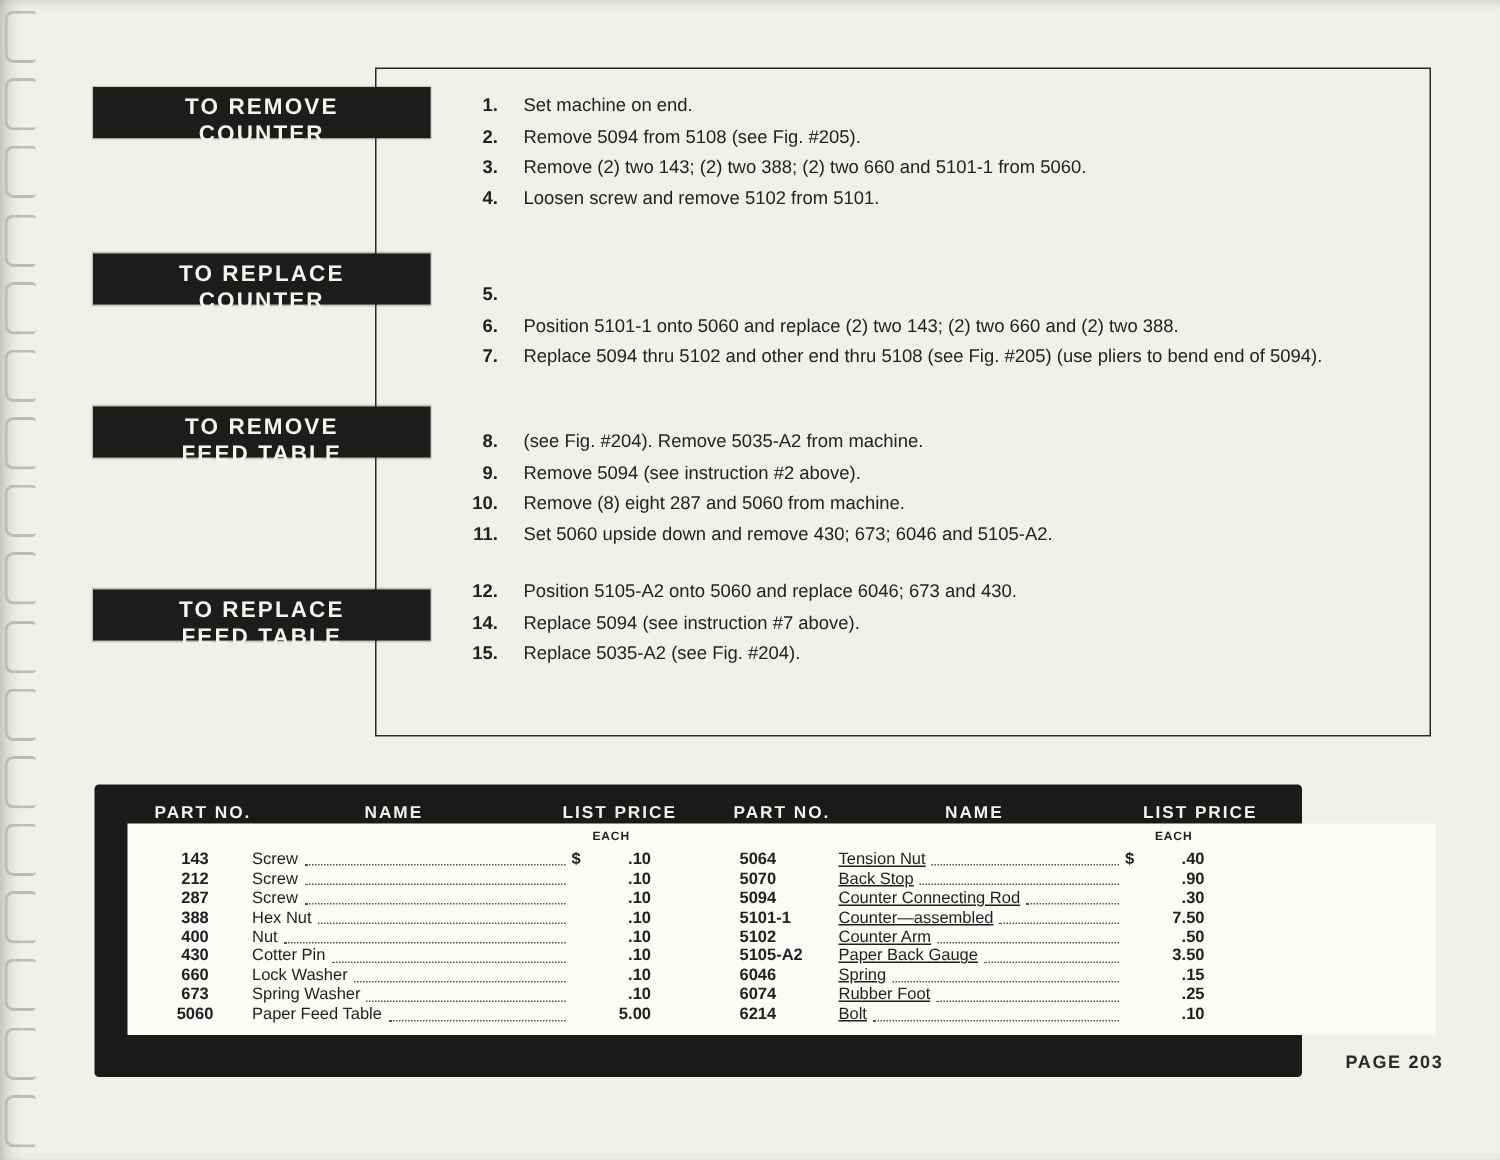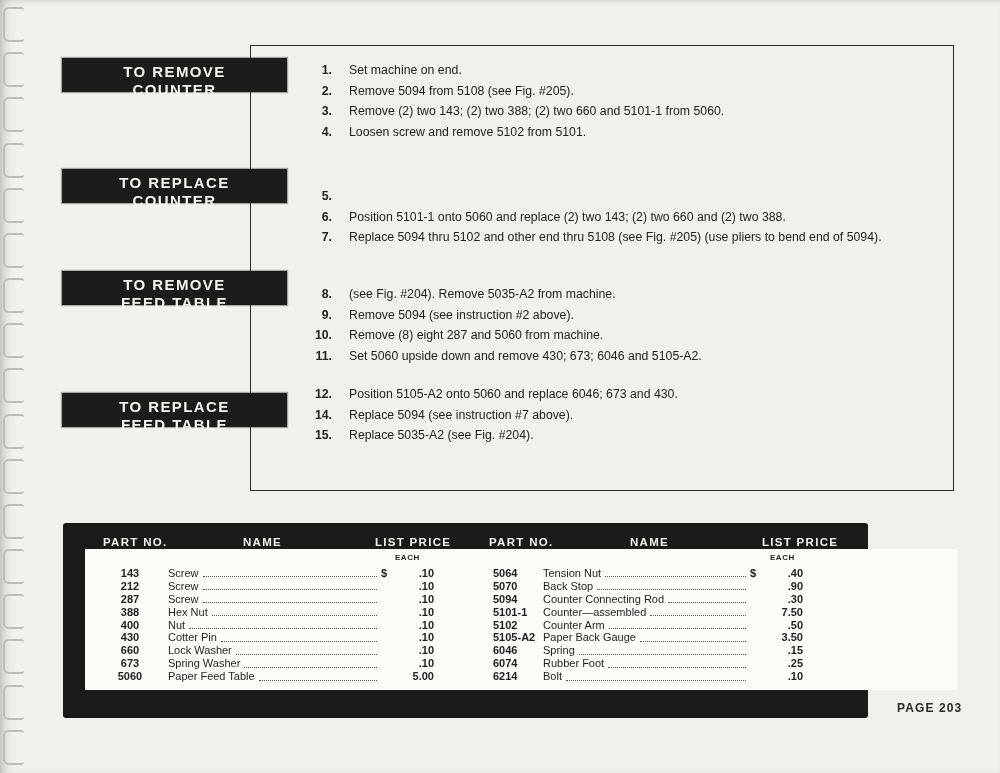--- a/index.html
+++ b/index.html
@@ -55,21 +55,21 @@
   .pcol.left{left:17px; width:332px;}
   .pcol.right{left:408px; width:310px;}
   .each-row{height:14px; text-align:right; font-size:8px; font-weight:bold; letter-spacing:.6px; color:#1f1f1f;}
   .pcol.left  .each-row{padding-right:14px;}
   .pcol.right .each-row{padding-right:8px;}
   .prow{display:flex; align-items:baseline; height:12.9px; font-size:11px; color:#1f1f1f;}
   .prow .pn{font-weight:bold; flex:0 0 auto;}
   .pcol.left  .pn{width:56px; text-align:center;}
   .pcol.right .pn{width:50px; text-align:left;}
   .prow .nm{margin-left:10px; white-space:nowrap;}
-  .pcol.right .nm{margin-left:0;}
+  .pcol.right .nm{margin-left:16px;text-decoration:underline;}
   .prow .lead{flex:1; border-bottom:1.5px dotted #55534f; align-self:flex-end; margin:0 4px 2.5px 4px; min-width:10px;}
   .prow .cur{width:14px; font-weight:bold; flex:0 0 14px;}
   .prow .amt{width:28px; text-align:right; font-weight:bold; flex:0 0 28px;margin-left:11px;}
   .page-number{
     position:absolute; left:897px; top:701px;
     font-weight:bold; font-size:12px; letter-spacing:1.1px; color:#2a2927; white-space:nowrap;
   }
 </style>
 </head>
 <body>

